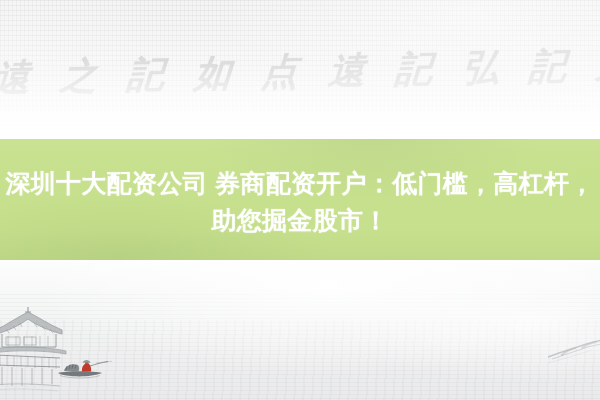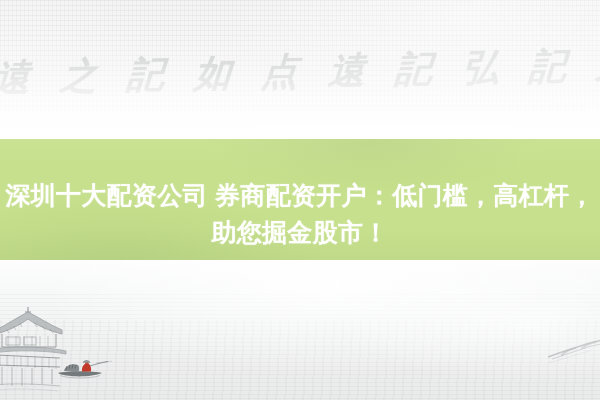--- a/index.html
+++ b/index.html
@@ -108,21 +108,21 @@
     position: absolute;
     inset: 0;
     background:
       radial-gradient(ellipse 55% 90% at 20% 100%, rgba(168,196,120,0.40) 0%, rgba(168,196,120,0) 62%),
       radial-gradient(ellipse 40% 70% at 62% 0%, rgba(180,206,134,0.45) 0%, rgba(180,206,134,0) 70%),
       linear-gradient(to bottom, rgba(205,228,152,0.55) 0%, rgba(0,0,0,0) 30%, rgba(0,0,0,0) 74%, rgba(176,203,126,0.30) 100%);
   }
   .title-text {
     position: absolute;
     left: 0;
-    top: 12px;
+    top: 0;
     width: 600px;
     height: 102px;
     box-sizing: border-box;
     padding: 26px 2px 0 2px;
     text-align: center;
     color: #ffffff;
     font-family: "Liberation Sans", "DejaVu Sans", sans-serif;
     font-size: 25px;
     font-weight: bold;
     line-height: 37px;

